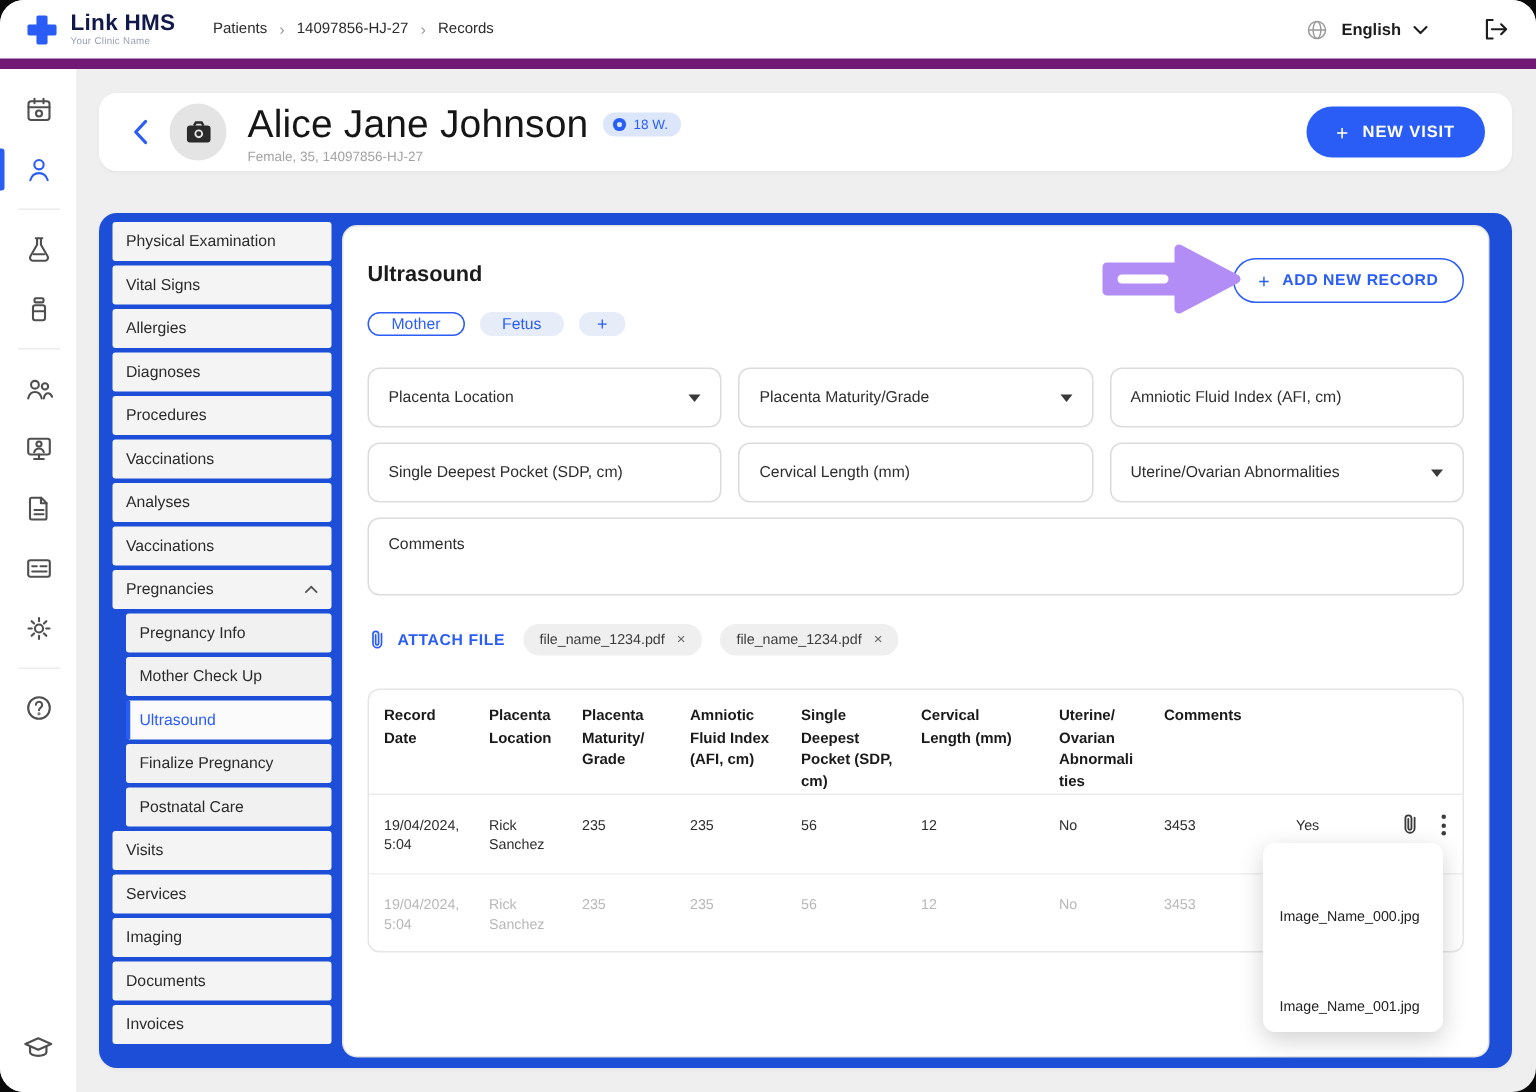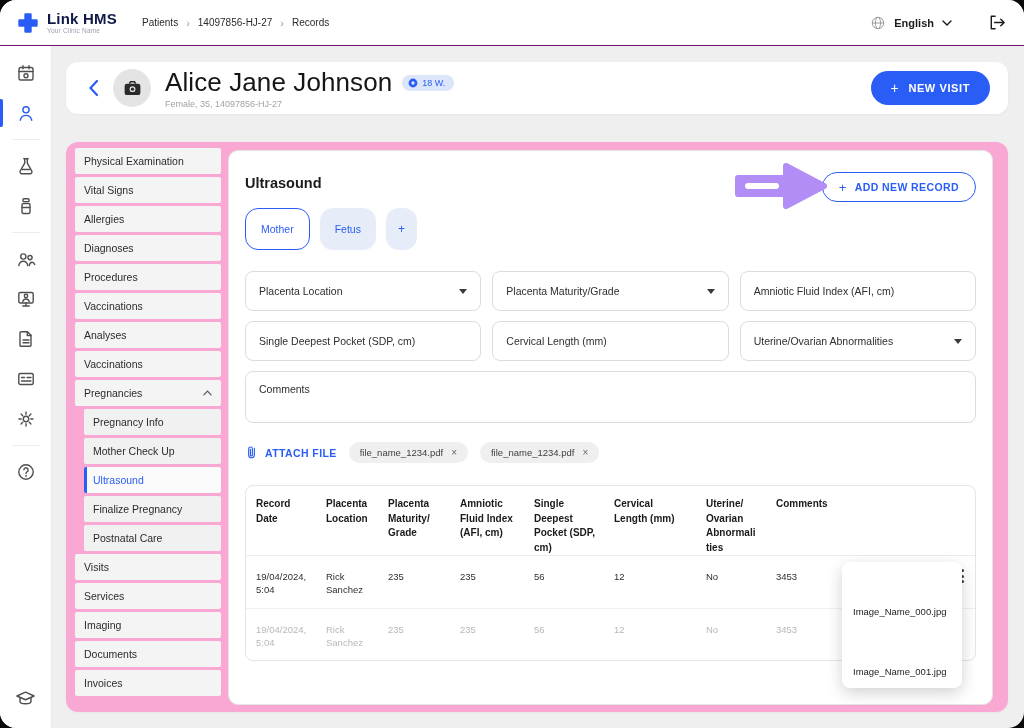--- a/index.html
+++ b/index.html
@@ -1,20 +1,20 @@
 <!DOCTYPE html>
 <html><head>
 <meta charset="utf-8">
 <style>
   * { margin:0; padding:0; box-sizing:border-box; }
   body { background:#0a0a0a; font-family:"Liberation Sans", sans-serif; width:1024px; height:728px; overflow:hidden; }
   .app { position:relative; width:1024px; height:728px; background:#efefef; border-radius:16px; overflow:hidden; }
 
   
-  .topbar { position:absolute; top:0; left:0; right:0; height:46px; background:#fff; border-bottom:1px solid #701a75; display:flex; align-items:center; z-index:5; }
+  .topbar { position:absolute; top:0; left:0; right:0; height:46px; background:#fff; border-bottom:7px solid #701a75; display:flex; align-items:center; z-index:5; }
   .logo { display:flex; align-items:center; gap:7px; padding-left:16px; width:142px; flex:0 0 auto; }
   .logo-text { display:flex; flex-direction:column; line-height:1; }
   .brand { font-size:15px; font-weight:700; color:#10194a; letter-spacing:.2px; }
   .brand-sub { font-size:6.5px; color:#9aa0b4; margin-top:2px; letter-spacing:.2px; }
   .crumbs { display:flex; align-items:center; gap:8px; font-size:10px; color:#2b2b2b; }
   .crumb { cursor:pointer; }
   .crumb-sep { color:#9a9a9a; font-size:11px; }
   .top-right { margin-left:auto; display:flex; align-items:center; gap:9px; padding-right:18px; }
   .lang { display:flex; align-items:center; gap:8px; cursor:pointer; }
   .lang-label { font-size:11px; font-weight:700; color:#1c1c1c; }
@@ -38,34 +38,34 @@
   .avatar { width:38px; height:38px; border-radius:50%; background:#e4e4e4; display:flex; align-items:center; justify-content:center; margin-left:14px; cursor:pointer; flex:0 0 auto; }
   .pt-block { margin-left:14px; }
   .pt-row { display:flex; align-items:center; gap:10px; }
   .pt-name { font-size:26px; font-weight:500; color:#161616; letter-spacing:.1px; }
   .badge { display:inline-flex; align-items:center; gap:4px; background:#dbe6fb; color:#2a5df5; font-size:9px; font-weight:400; padding:3px 9px 3px 6px; border-radius:10px; }
   .pt-meta { font-size:9px; color:#a3a3a3; margin-top:1px; }
   .new-visit { margin-left:auto; margin-right:18px; height:34px; padding:0 20px; border-radius:17px; background:#2a5df5; color:#fff; font-size:11px; font-weight:700; letter-spacing:.6px; display:flex; align-items:center; gap:9px; cursor:pointer; border:none; }
   .new-visit .plus { font-size:14px; font-weight:400; }
 
   
-  .main-card { position:absolute; left:14px; right:16px; top:96px; bottom:16px; background:#f9a8d4; border-radius:12px; box-shadow:0 1px 3px rgba(0,0,0,.04); }
+  .main-card { position:absolute; left:14px; right:16px; top:96px; bottom:16px; background:#1d4ed8; border-radius:12px; box-shadow:0 1px 3px rgba(0,0,0,.04); }
 
   
   .nav { position:absolute; left:9px; top:6px; width:146px; }
   .nav-item { height:26px; margin-bottom:3px; background:#f4f4f4; display:flex; align-items:center; padding:0 9px; font-size:10.5px; color:#2b2b2b; cursor:pointer; border-radius:2px; }
   .nav-item.sub { margin-left:9px; background:#f1f1f1; }
   .nav-item.active { background:#fbfbfb; color:#2a5df5; border-left:3px solid #2a5df5; padding-left:6px; }
   .nav-item .chev { margin-left:auto; display:flex; }
 
   
   .panel { position:absolute; left:162px; top:8px; right:15px; bottom:7px; border:1px solid #e4e4e4; border-radius:10px; background:#fff; }
   .panel-title { font-size:14.5px; font-weight:700; color:#1b1b1b; margin:24px 0 0 16px; }
   .chips { display:flex; gap:10px; margin:17px 0 0 16px; }
-  .chip { height:42px; display:flex; align-items:center; padding:0 15px; border-radius:13px; font-size:10.5px; color:#2a5df5; cursor:pointer; }
+  .chip { height:16px; display:flex; align-items:center; padding:0 15px; border-radius:13px; font-size:10.5px; color:#2a5df5; cursor:pointer; }
   .chip.outlined { border:1.3px solid #2a5df5; background:#fff; }
   .chip.soft { background:#e7edf8; }
   .chip.add { padding:0 12px; font-size:12px; }
   .add-record { position:absolute; top:21px; right:16px; height:30px; padding:0 16px; border-radius:15px; border:1.3px solid #2a5df5; background:#fff; color:#2a5df5; font-size:10.5px; font-weight:700; letter-spacing:.4px; display:flex; align-items:center; gap:8px; cursor:pointer; }
   .add-record .plus { font-size:13px; font-weight:400; }
   .annot-arrow { position:absolute; left:505px; top:8px; width:96px; height:54px; z-index:6; pointer-events:none; }
 
   
   .form-grid { display:grid; grid-template-columns:1fr 1fr 1fr; gap:10px 11px; margin:21px 16px 0 16px; }
   .field { height:40px; border:1px solid #dcdcdc; border-radius:8px; display:flex; align-items:center; justify-content:space-between; padding:0 13px; font-size:10.5px; color:#2e2e2e; cursor:pointer; background:#fff; }

